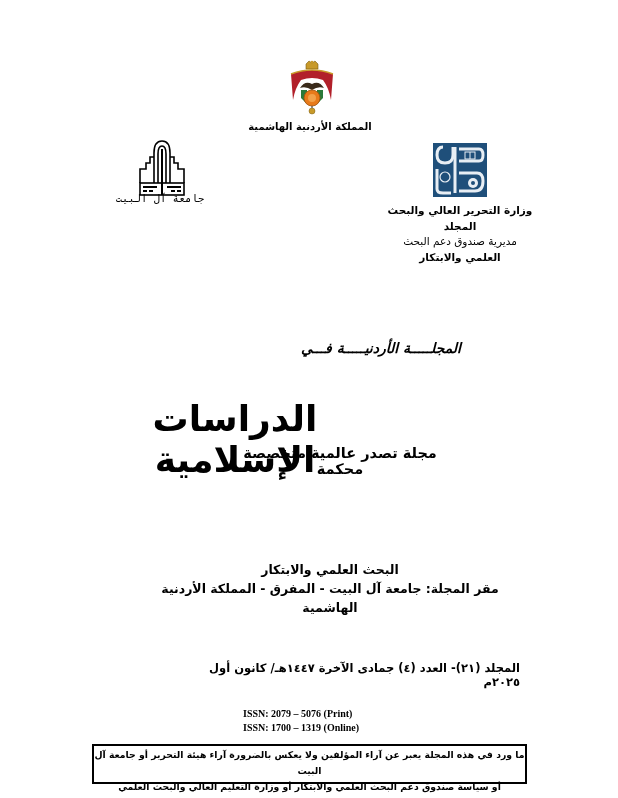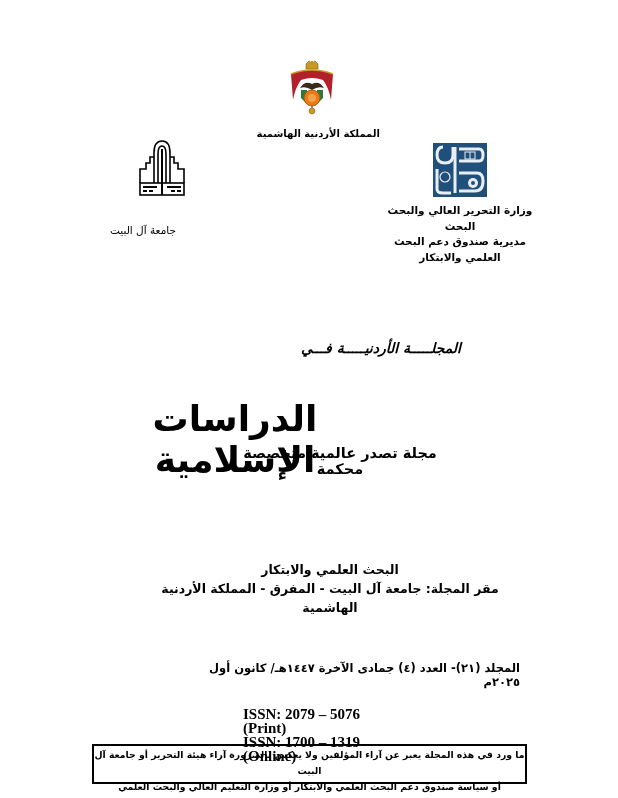--- a/index.html
+++ b/index.html
@@ -5,43 +5,43 @@
     html, body { margin: 0; padding: 0; background: #ffffff; }
     body {
       width: 618px; height: 798px; position: relative; overflow: hidden;
       font-family: "DejaVu Sans", sans-serif; color: #000;
     }
     .abs { position: absolute; }
     .rtl { direction: rtl; }
 
     
     #coat { left: 287px; top: 60px; width: 50px; height: 58px; }
-    #coat-caption { left: 240px; top: 121px; width: 140px; text-align: right; font-size: 10px; font-weight: bold; margin-top: 7px; }
+    #coat-caption { left: 240px; top: 121px; width: 140px; text-align: center; font-size: 10px; font-weight: bold; }
 
     
     #aabu-logo { left: 137px; top: 139px; width: 50px; height: 58px; }
-    #aabu-caption { left: 110px; top: 224px; width: 100px; text-align: left; font-size: 10.5px; }
+    #aabu-caption { left: 110px; top: 192px; width: 100px; text-align: center; font-size: 10.5px; font-family: Liberation Mono, monospace; }
 
     
     #moh-logo { left: 433px; top: 143px; width: 54px; height: 54px; }
     #moh-caption { left: 385px; top: 203px; width: 150px; text-align: center; font-size: 10.5px; font-weight: bold; line-height: 15.5px; }
 
     
     #journal-prefix { left: 225px; top: 340px; width: 236px; text-align: right; font-size: 14px; font-weight: bold; letter-spacing: 0.5px; font-style: italic; }
     #journal-title { left: 90px; top: 374px; width: 290px; text-align: center; font-size: 36px; font-weight: bold; letter-spacing: 0px; margin-top: 24px; }
     #journal-subtitle { left: 220px; top: 445px; width: 240px; text-align: center; font-size: 14.5px; font-weight: bold; }
 
     
     #support { left: 140px; top: 560px; width: 380px; text-align: center; font-size: 12.5px; font-weight: bold; line-height: 19px; }
 
     
     #issue { left: 190px; top: 661px; width: 330px; text-align: right; font-size: 11.5px; font-weight: bold; }
 
     
-    #issn { left: 243px; top: 707px; width: 160px; font-family: "Liberation Serif", serif; font-size: 15px; font-weight: bold; line-height: 14px; }
+    #issn { left: 243px; top: 707px; width: 160px; font-family: "Liberation Serif", serif; font-size: 10px; font-weight: bold; line-height: 14px; }
 
     
     #disclaimer {
       left: 92px; top: 744px; width: 431px; height: 35px;
       border: 2px solid #000; box-sizing: content-box;
       text-align: center; font-size: 9.3px; font-weight: bold; line-height: 16px;
       padding-top: 1px;
     }
   </style>
 </head>
@@ -104,22 +104,22 @@
     </g>
     <rect x="32" y="9" width="10" height="7" fill="none" stroke="#e8eef4" stroke-width="1"></rect>
     <line x1="37" y1="9" x2="37" y2="16" stroke="#e8eef4" stroke-width="1"></line>
     <circle cx="12" cy="34" r="5" fill="none" stroke="#e8eef4" stroke-width="1.2"></circle>
     <circle cx="40" cy="40" r="5" fill="#e8eef4"></circle>
     <circle cx="40" cy="40" r="2" fill="#1f4f7a"></circle>
   </svg>
 </div>
 <div id="moh-caption" class="abs rtl">
   <div>وزارة التحرير العالي والبحث</div>
-  <div>البحث</div>
-  <div style="font-weight:bold">مديرية صندوق دعم البحث</div>
+  <div>المجلد</div>
+  <div style="font-weight:normal">مديرية صندوق دعم البحث</div>
   <div>العلمي والابتكار</div>
 </div>
 
 <div id="journal-prefix" class="abs rtl">المجلـــــة الأردنيـــــة فـــي</div>
 <div id="journal-title" class="abs rtl">الدراسات الإسلامية</div>
 <div id="journal-subtitle" class="abs rtl">مجلة تصدر عالمية متخصصة محكمة</div>
 
 <div id="support" class="abs rtl">
   <div>البحث العلمي والابتكار</div>
   <div>مقر المجلة: جامعة آل البيت - المفرق - المملكة الأردنية الهاشمية</div>

